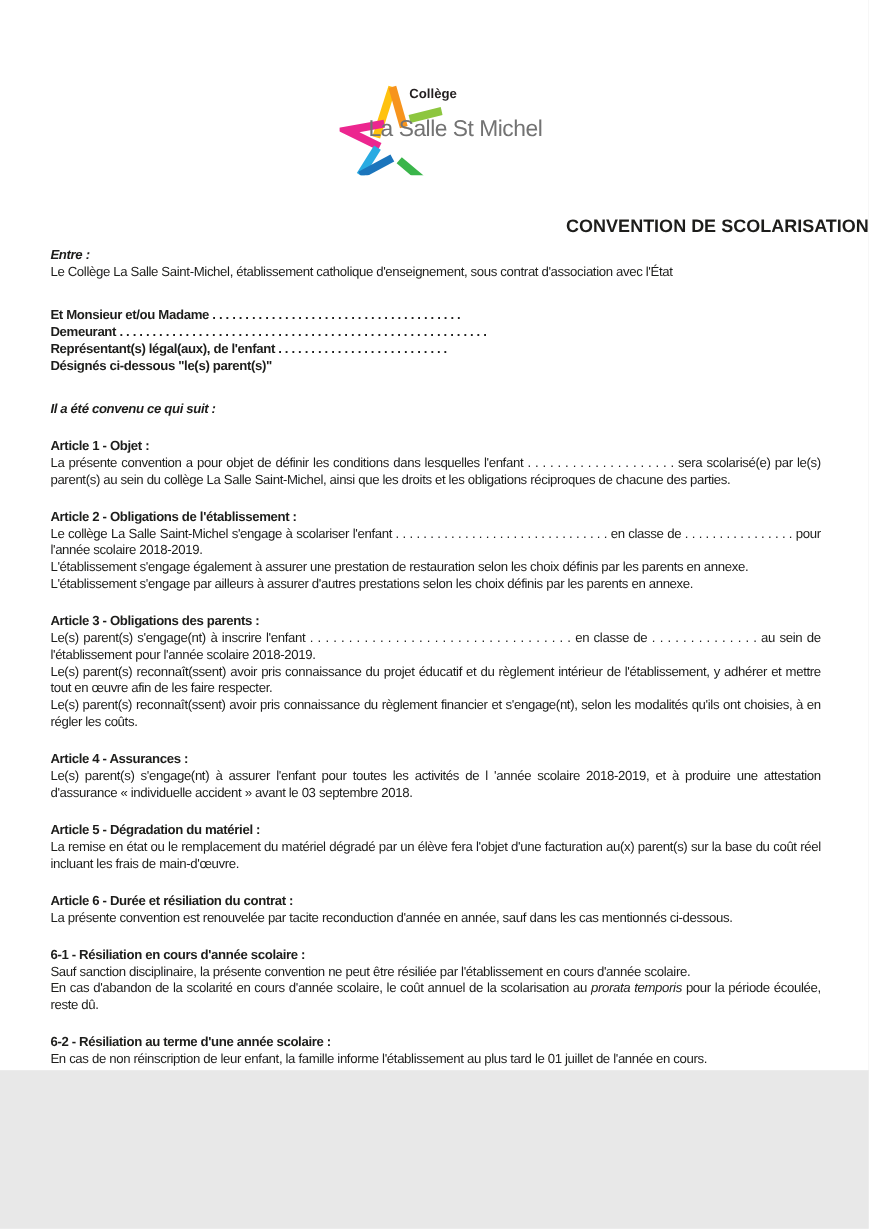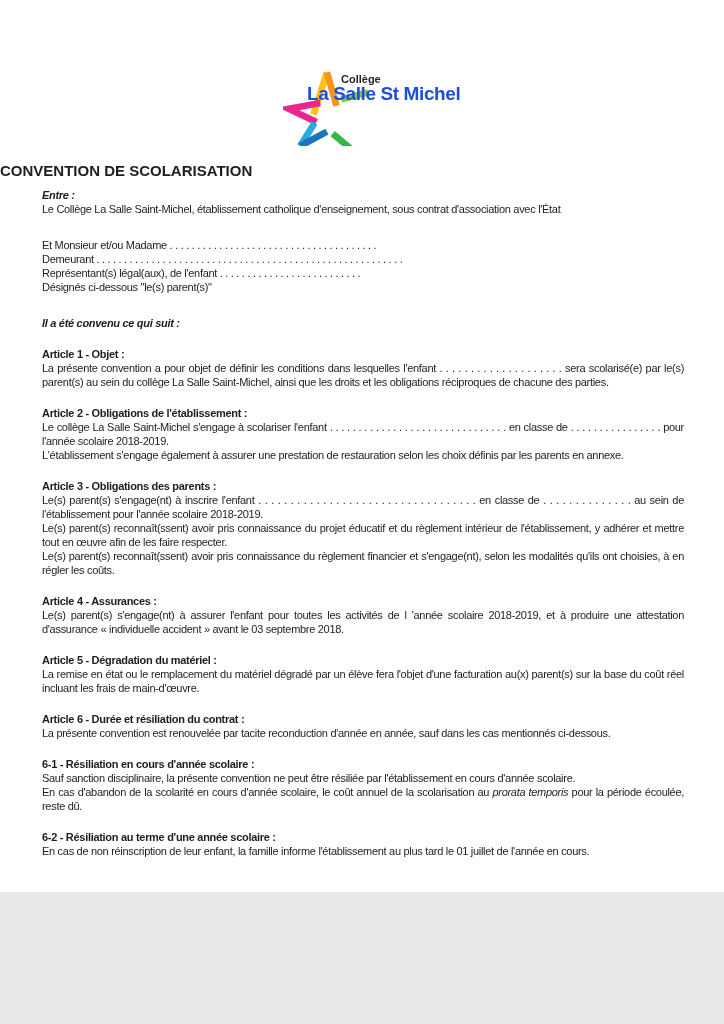--- a/index.html
+++ b/index.html
@@ -13,29 +13,29 @@
     font-size:11px;
     line-height:14px;
     letter-spacing:-0.3px;
     overflow:hidden;
   }
   
   .logo{position:relative;width:186px;height:86px;margin:60px auto 0 auto;transform:translateX(14px);}
   .logo svg{position:absolute;left:0;top:0;}
   .logo-text{position:absolute;left:24px;top:12px;width:160px;}
   .logo-college{display:block;margin-left:34px;font-size:11px;font-weight:bold;color:#231f20;letter-spacing:0;}
-  .logo-name{display:block;margin-top:1px;font-size:19px;font-weight:bold;color:#1d4ed8;letter-spacing:-0.4px;white-space:nowrap;}
+  .logo-name{display:block;margin-top:15px;font-size:19px;font-weight:normal;color:#737373;letter-spacing:-0.4px;white-space:nowrap;}
   
-  .doc-title{margin-top:18px;text-align:left;font-size:15px;font-weight:bold;letter-spacing:0;}
+  .doc-title{margin-top:36px;text-align:right;font-size:15px;font-weight:bold;letter-spacing:0;}
   
   .content{margin:0 40px 0 42px;}
   .entre{margin-top:10px;font-weight:bold;font-style:italic;}
   .establishment{font-weight:normal;}
   .party-lines{margin-top:22px;}
-  .party-line{white-space:nowrap;overflow:hidden;}
+  .party-line{white-space:nowrap;overflow:hidden;font-weight:bold;}
   .agreement{margin-top:22px;font-weight:bold;font-style:italic;}
   .article{margin-top:17px;}
   .article-heading{font-weight:bold;}
   .article-paragraph{margin:0;text-align:justify;}
   
   .footer{position:absolute;left:0;top:940px;width:100%;}
   .footer-notice{text-align:right;font-size:9.5px;font-weight:bold;font-style:italic;letter-spacing:0;}
   .page-number{position:absolute;right:50px;top:-5px;font-family:"Liberation Serif","DejaVu Serif",serif;font-size:15px;letter-spacing:0;}
 </style>
 </head>
@@ -76,20 +76,21 @@
 
     <div>
         <section class="article">
           <div class="article-heading">Article 1 - Objet :</div>
           <p class="article-paragraph">La présente convention a pour objet de définir les conditions dans lesquelles l'enfant . . . . . . . . . . . . . . . . . . . . sera scolarisé(e) par le(s) parent(s) au sein du collège La Salle Saint-Michel, ainsi que les droits et les obligations réciproques de chacune des parties.</p>
         </section>
         <section class="article">
           <div class="article-heading">Article 2 - Obligations de l'établissement :</div>
           <p class="article-paragraph">Le collège La Salle Saint-Michel s'engage à scolariser l'enfant . . . . . . . . . . . . . . . . . . . . . . . . . . . . . . . en classe de . . . . . . . . . . . . . . . . pour l'année scolaire 2018-2019.</p>
           <p class="article-paragraph">L'établissement s'engage également à assurer une prestation de restauration selon les choix définis par les parents en annexe.</p>
+          <p class="article-paragraph">L'établissement s'engage par ailleurs à assurer d'autres prestations selon les choix définis par les parents en annexe.</p>
         </section>
         <section class="article">
           <div class="article-heading">Article 3 - Obligations des parents :</div>
           <p class="article-paragraph">Le(s) parent(s) s'engage(nt) à inscrire l'enfant . . . . . . . . . . . . . . . . . . . . . . . . . . . . . . . . . . en classe de . . . . . . . . . . . . . . au sein de l'établissement pour l'année scolaire 2018-2019.</p>
           <p class="article-paragraph">Le(s) parent(s) reconnaît(ssent) avoir pris connaissance du projet éducatif et du règlement intérieur de l'établissement, y adhérer et mettre tout en œuvre afin de les faire respecter.</p>
           <p class="article-paragraph">Le(s) parent(s) reconnaît(ssent) avoir pris connaissance du règlement financier et s'engage(nt), selon les modalités qu'ils ont choisies, à en régler les coûts.</p>
         </section>
         <section class="article">
           <div class="article-heading">Article 4 - Assurances :</div>
           <p class="article-paragraph">Le(s) parent(s) s'engage(nt) à assurer l'enfant pour toutes les activités de l 'année scolaire 2018-2019, et à produire une attestation d'assurance « individuelle accident » avant le 03 septembre 2018.</p>

